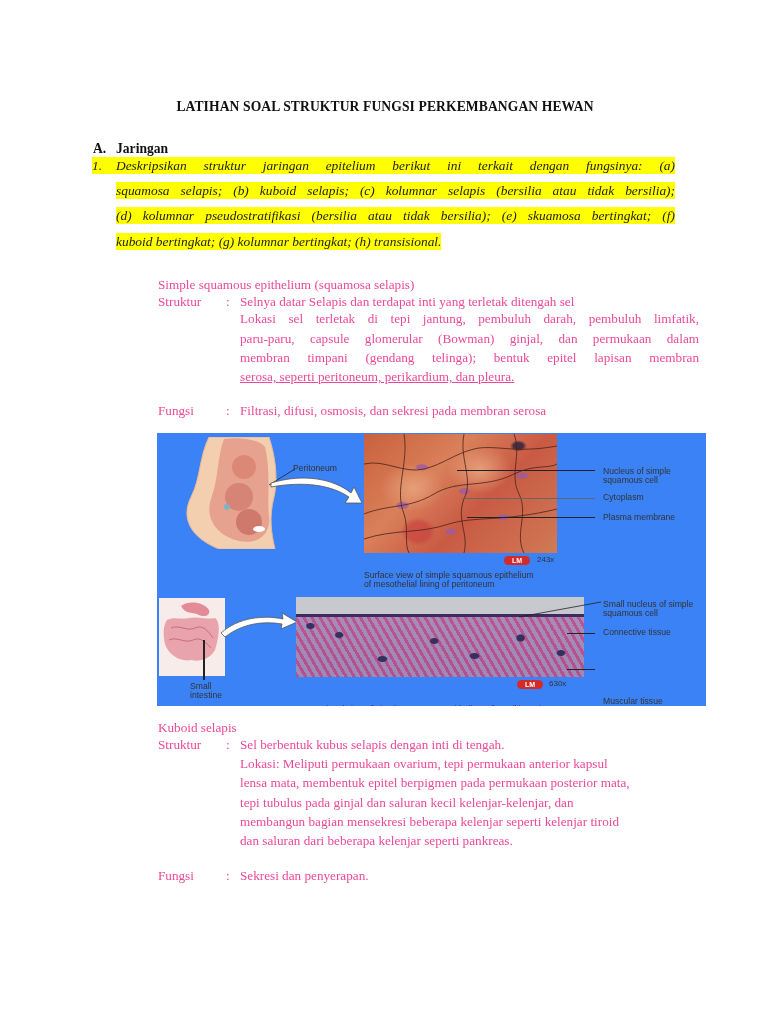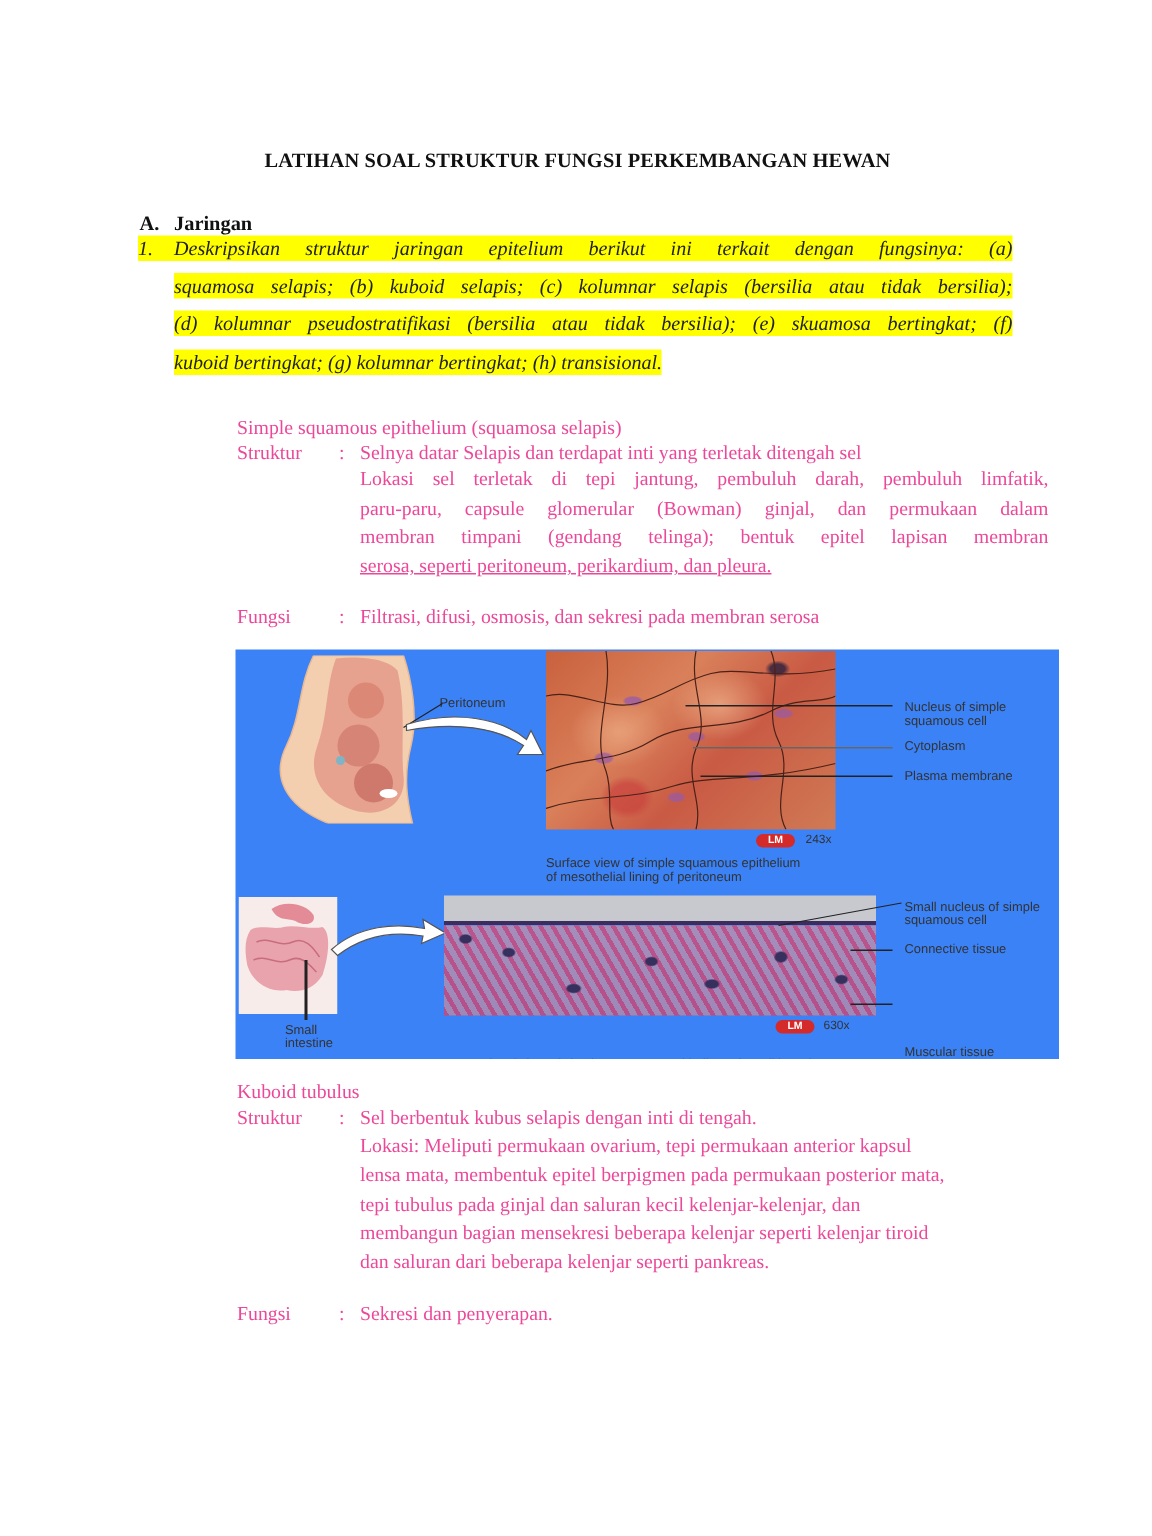--- a/index.html
+++ b/index.html
@@ -173,21 +173,21 @@
   <div class="fig-t" style="left:446px; top:175px;">squamous cell</div>
   <div class="fig-t" style="left:446px; top:194px;">Connective tissue</div>
   <div class="fig-t" style="left:446px; top:231px;margin-top:32px;">Muscular tissue</div>
 
   <div class="lm-badge" style="left:360px; top:247px;">LM</div>
   <div class="fig-t" style="left:392px; top:246px; font-size:8px;">630x</div>
   <div class="fig-t" style="left:152px; top:260px;margin-top:11px;">Sectional view of simple squamous epithelium of small intestine</div>
 </div>
 
 <div>
-  <div class="abs body-t lab" style="top:720px;">Kuboid tubulus</div>
+  <div class="abs body-t lab" style="top:720px;">Kuboid selapis</div>
   <div class="abs body-t lab" style="top:737px;">Struktur</div>
   <div class="abs body-t colon" style="top:737px;">:</div>
   <div class="abs body-t val" style="top:737px;">Sel berbentuk kubus selapis dengan inti di tengah.</div>
   <div class="abs body-t val" style="top:756px;">Lokasi: Meliputi permukaan ovarium, tepi permukaan anterior kapsul</div>
   <div class="abs body-t val" style="top:775px;">lensa mata, membentuk epitel berpigmen pada permukaan posterior mata,</div>
   <div class="abs body-t val" style="top:795px;">tepi tubulus pada ginjal dan saluran kecil kelenjar-kelenjar, dan</div>
   <div class="abs body-t val" style="top:814px;">membangun bagian mensekresi beberapa kelenjar seperti kelenjar tiroid</div>
   <div class="abs body-t val" style="top:833px;">dan saluran dari beberapa kelenjar seperti pankreas.</div>
   <div class="abs body-t lab" style="top:868px;">Fungsi</div>
   <div class="abs body-t colon" style="top:868px;">:</div>

